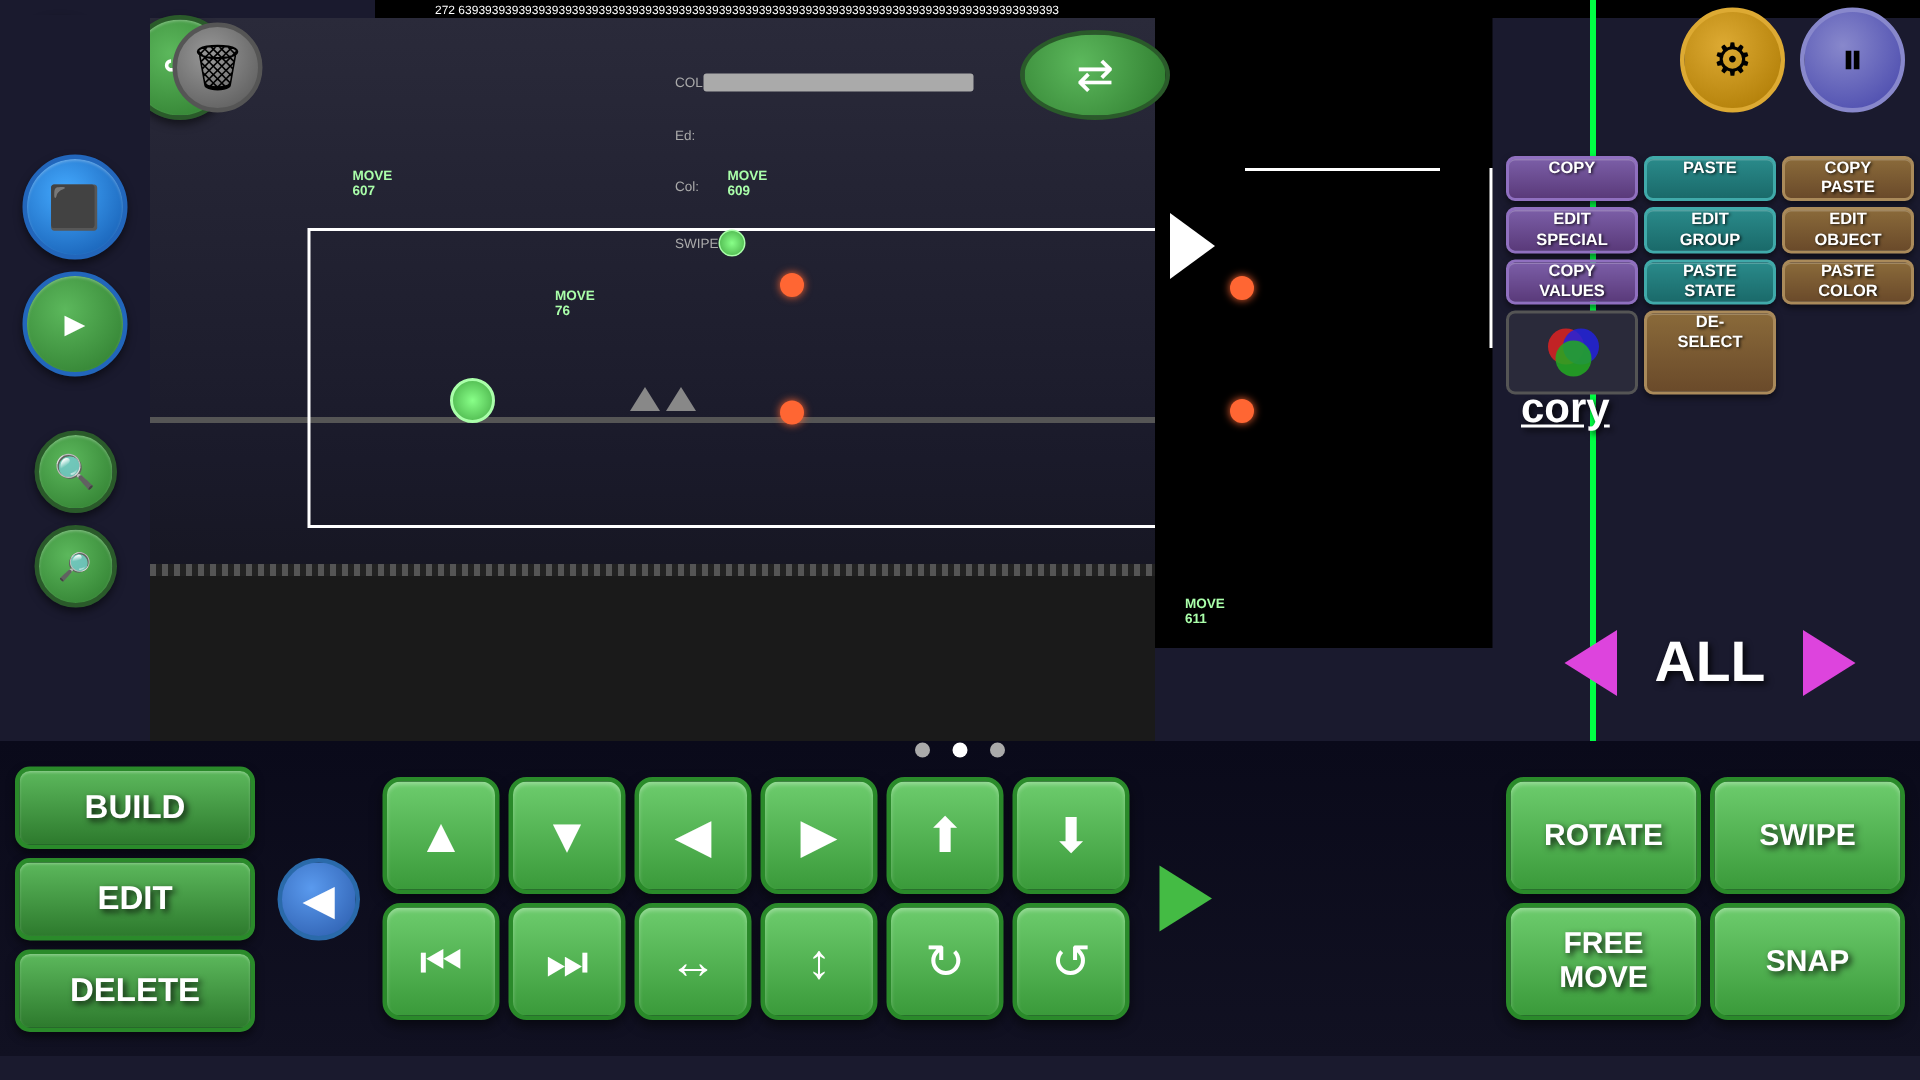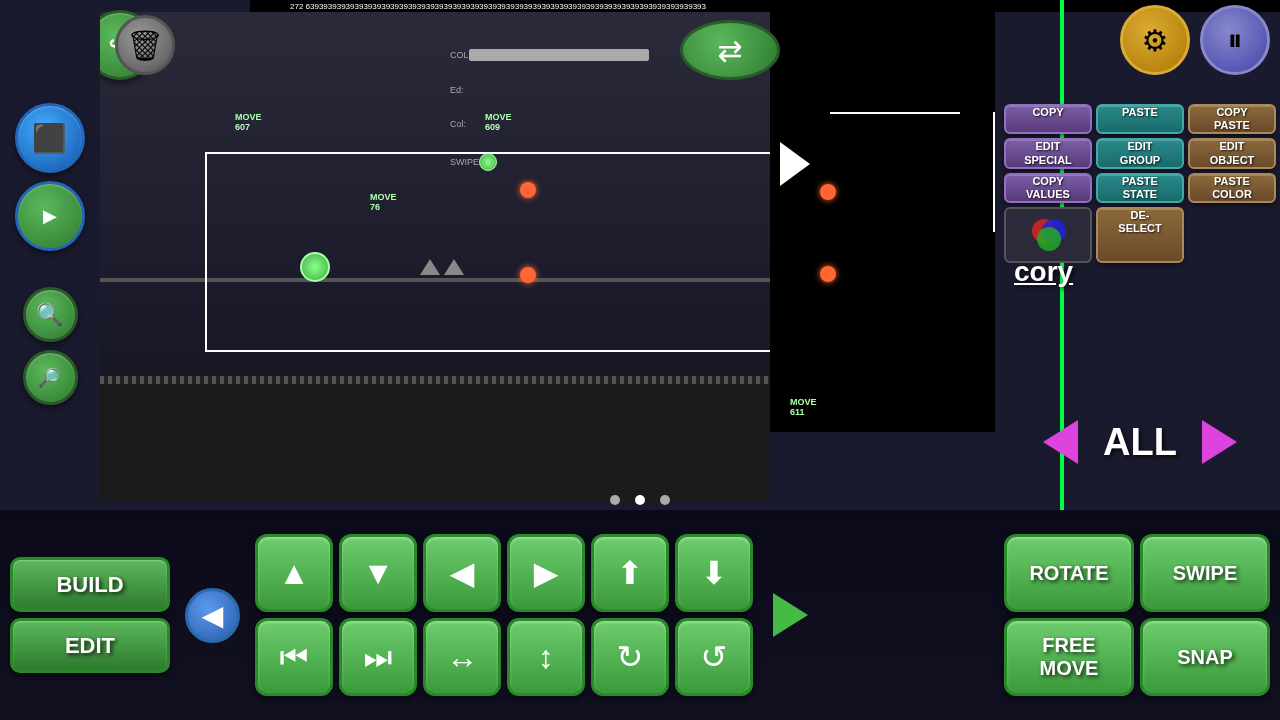--- a/index.html
+++ b/index.html
@@ -148,21 +148,21 @@
       display: flex;
       align-items: center;
       justify-content: center;
       gap: 5px;
       z-index: 30;
     }
 
     
     #bottom-toolbar {
       position: absolute;
-      bottom: 0;
+      bottom: 16px;
       left: 0;
       width: 1280px;
       height: 210px;
       background: linear-gradient(to bottom, #0a0a1a, #111122);
       z-index: 40;
       display: flex;
       align-items: center;
     }
 
     
@@ -631,20 +631,21 @@
   <div class="nav-dot"></div>
   <div class="nav-dot active"></div>
   <div class="nav-dot"></div>
 </div>
 
 <div id="bottom-toolbar">
 
   <div id="mode-buttons">
     <div class="mode-btn">BUILD</div>
     <div class="mode-btn" style="background: linear-gradient(to bottom, #5cb85c, #2d7a2d);">EDIT</div>
+    <div class="mode-btn">DELETE</div>
   </div>
 
   <div id="bottom-left-arrow">
     <span>◀</span>
   </div>
 
   <div id="direction-buttons">
     <div class="dir-btn">
         <span>▲</span>
       </div>

